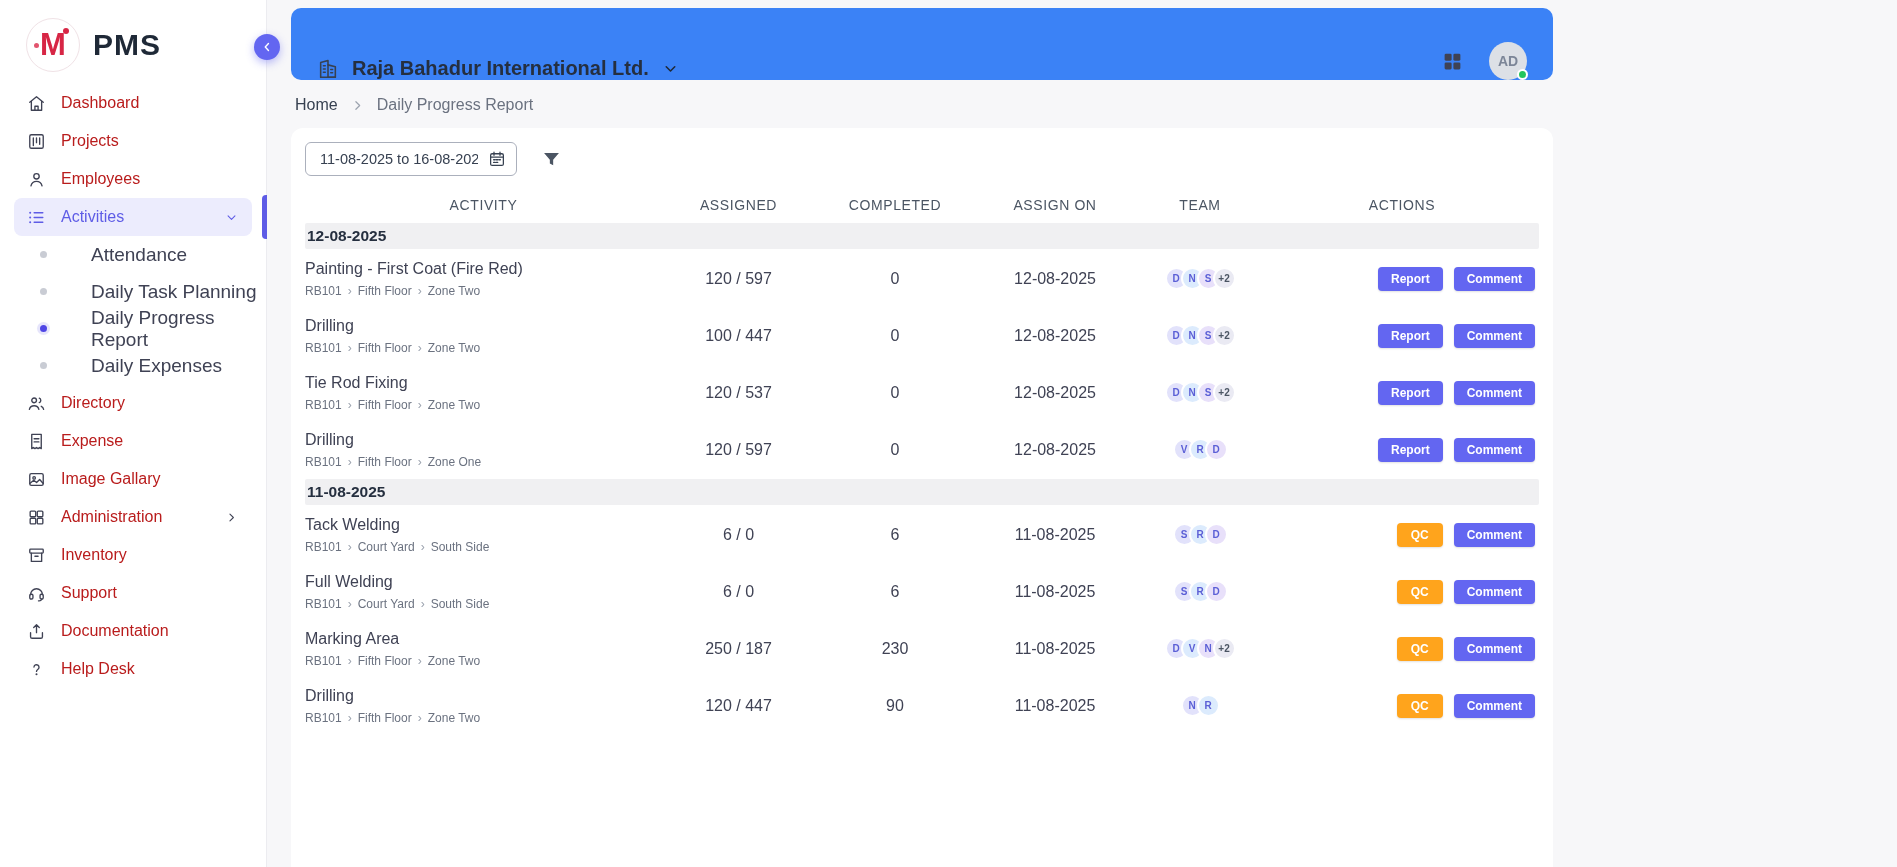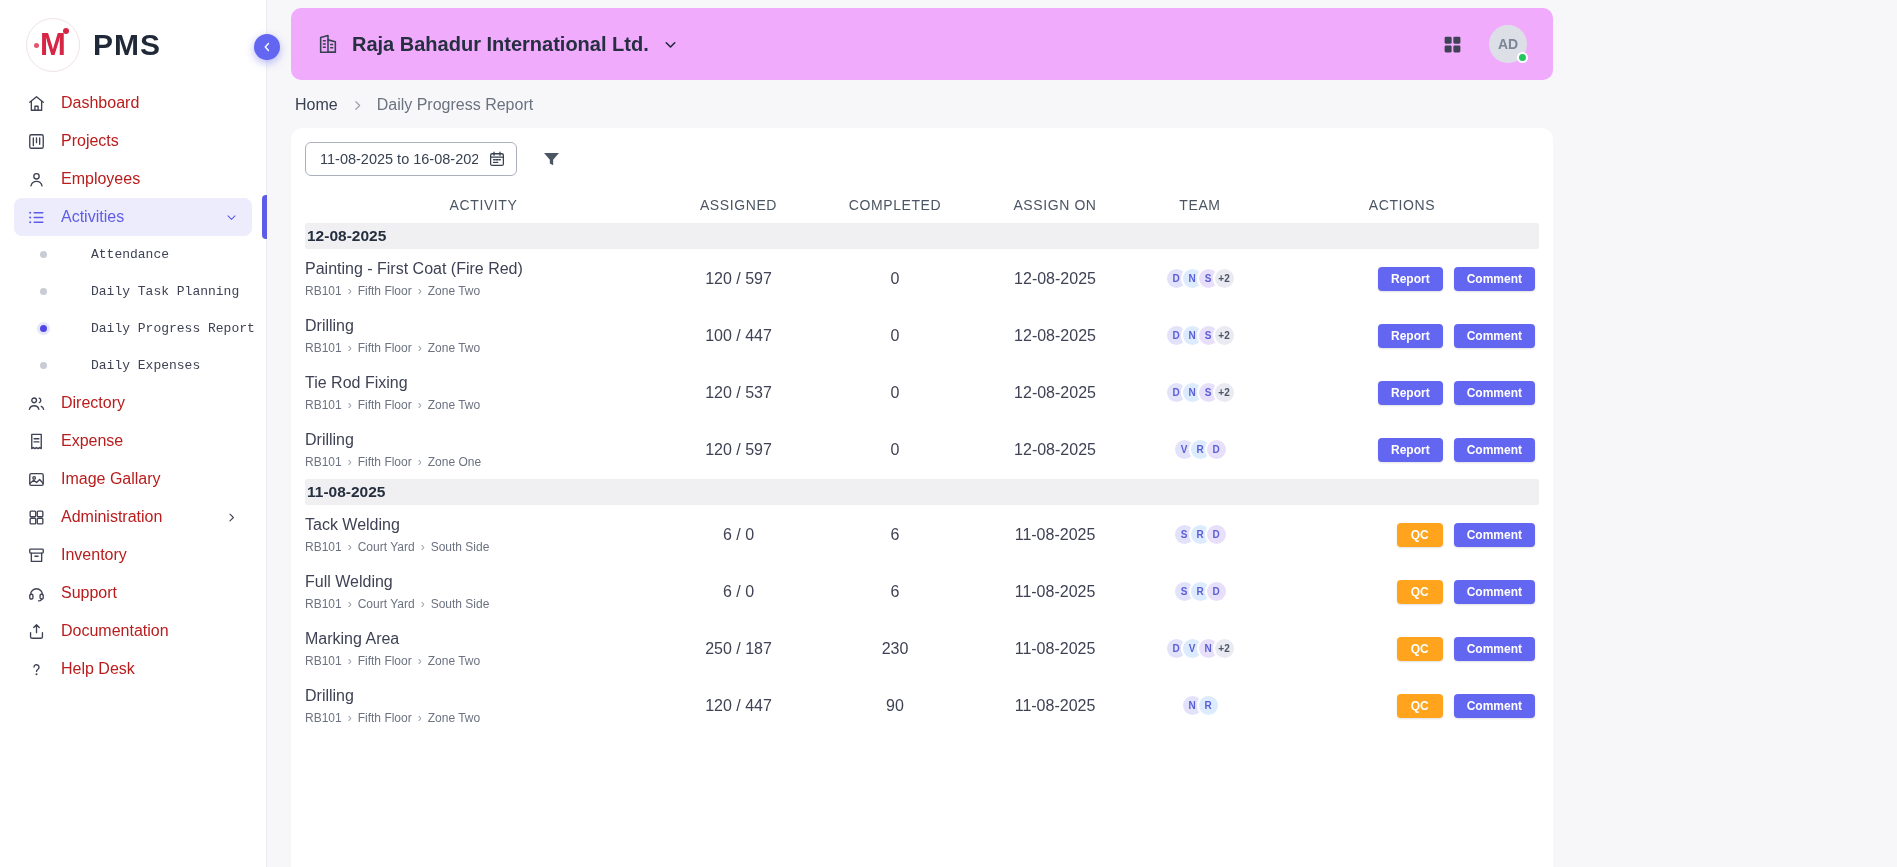--- a/index.html
+++ b/index.html
@@ -33,37 +33,37 @@
   }
   .side-item svg { width:19px; height:19px; stroke:#3F4254; fill:none; stroke-width:1.7; stroke-linecap:round; stroke-linejoin:round; display:block; }
   .side-item.active { background:#ECECFD; color:#5E5CE6; font-weight:500; }
   .side-item.active svg { stroke:#5E5CE6; }
   .side-item.active::after {
     content:''; position:absolute; right:-15px; top:-3px; bottom:-3px; width:5px;
     background:#5E5CE6; border-radius:4px 0 0 4px;
   }
   .side-chev { margin-left:auto; display:flex; }
   .side-chev svg { width:15px; height:15px; }
-  .side-sub { display:flex; align-items:center; height:37px; padding-left:40px; font-size:13px; color:#3F4254; cursor:pointer;font-family:Liberation Mono, monospace; }
+  .side-sub { display:flex; align-items:center; height:37px; padding-left:40px; font-size:19px; color:#3F4254; cursor:pointer; }
   .sub-dot { width:7px; height:7px; border-radius:50%; background:#C9CCD4; margin-right:44px; flex:none; }
   .sub-dot.on { background:#4F46E5; box-shadow:0 0 0 3px rgba(79,70,229,.14); }
 
   .collapse-btn {
     position:fixed; left:254px; top:34px; width:26px; height:26px; border-radius:50%;
     background:#6366F1; border:none; color:#fff; z-index:10; cursor:pointer;
     display:flex; align-items:center; justify-content:center;
     box-shadow:0 3px 8px rgba(99,102,241,.45);
   }
   .collapse-btn svg { width:14px; height:14px; stroke:#fff; fill:none; stroke-width:2.4; stroke-linecap:round; stroke-linejoin:round; }
 
   
   .main { margin-left:267px; padding:8px 0 0 24px; }
   .topbar {
-    width:1262px; height:72px; background:#f0abfc; border-radius:10px;
-    display:flex; align-items:center; padding:0 26px;
+    width:1262px; height:72px; background:#3b82f6; border-radius:10px;
+    display:flex; align-items:flex-end; padding:0 26px;
   }
   .company-picker { display:flex; align-items:center; gap:13px; cursor:pointer; }
   .company-picker svg.bld { width:22px; height:22px; stroke:#374151; fill:none; stroke-width:1.7; stroke-linejoin:round; stroke-linecap:round; }
   .company-name { font-size:20px; font-weight:700; color:#252F3F; }
   .company-picker svg.chv { width:17px; height:17px; stroke:#1F2937; fill:none; stroke-width:2.2; stroke-linecap:round; stroke-linejoin:round; }
   .topbar-right { margin-left:auto; display:flex; align-items:center; gap:26px; }
   .apps-icon { cursor:pointer; display:flex; }
   .apps-icon svg { width:21px; height:21px; fill:#3F4254; }
   .avatar-wrap { position:relative; cursor:pointer; }
   .avatar { width:38px; height:38px; border-radius:50%; background:#DCE0E6; color:#7C8698; font-size:14px; font-weight:700; display:flex; align-items:center; justify-content:center; }

